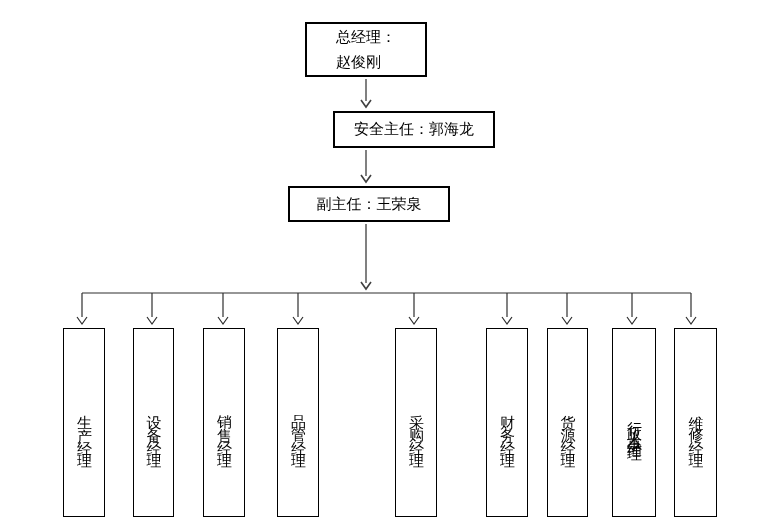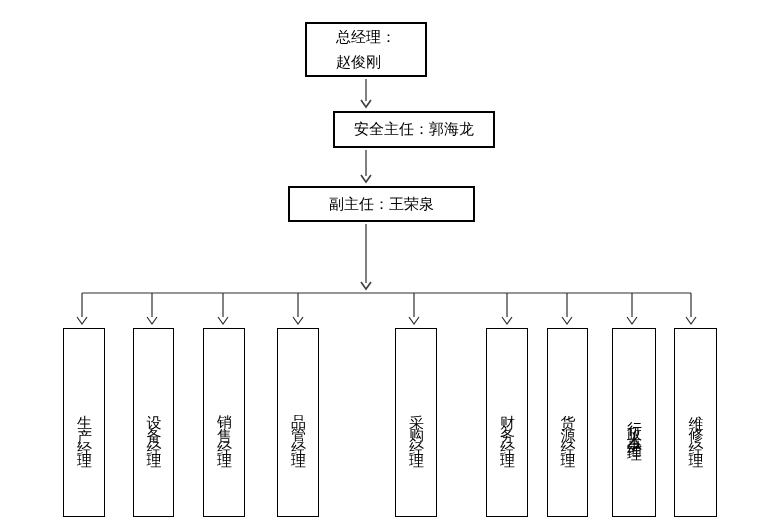--- a/index.html
+++ b/index.html
@@ -23,21 +23,21 @@
     position: absolute;
     box-sizing: border-box;
     background: #ffffff;
     border: 1px solid #000000;
     display: flex;
     align-items: center;
     justify-content: center;
   }
   .hboxA { left: 305px; top: 22px;  width: 122px; height: 55px; border-width: 2px; }
   .hboxB { left: 288px; top: 111px; width: 162px; height: 37px; border-width: 2px; margin-left: 45px; }
-  .hboxC { left: 288px; top: 186px; width: 187px; height: 36px; border-width: 2px; }
+  .hboxC { left: 288px; top: 186px; width: 162px; height: 36px; border-width: 2px; }
   .htext { font-size: 15px; line-height: 25px; text-align: left; white-space: nowrap; }
   .htext span { display: block; }
   .hline { font-size: 15px; white-space: nowrap; }
 
   .vbox { top: 328px; height: 189px; }
   .vlabel {
     writing-mode: vertical-rl;
     text-orientation: upright;
     font-size: 15px;
     line-height: 1;

